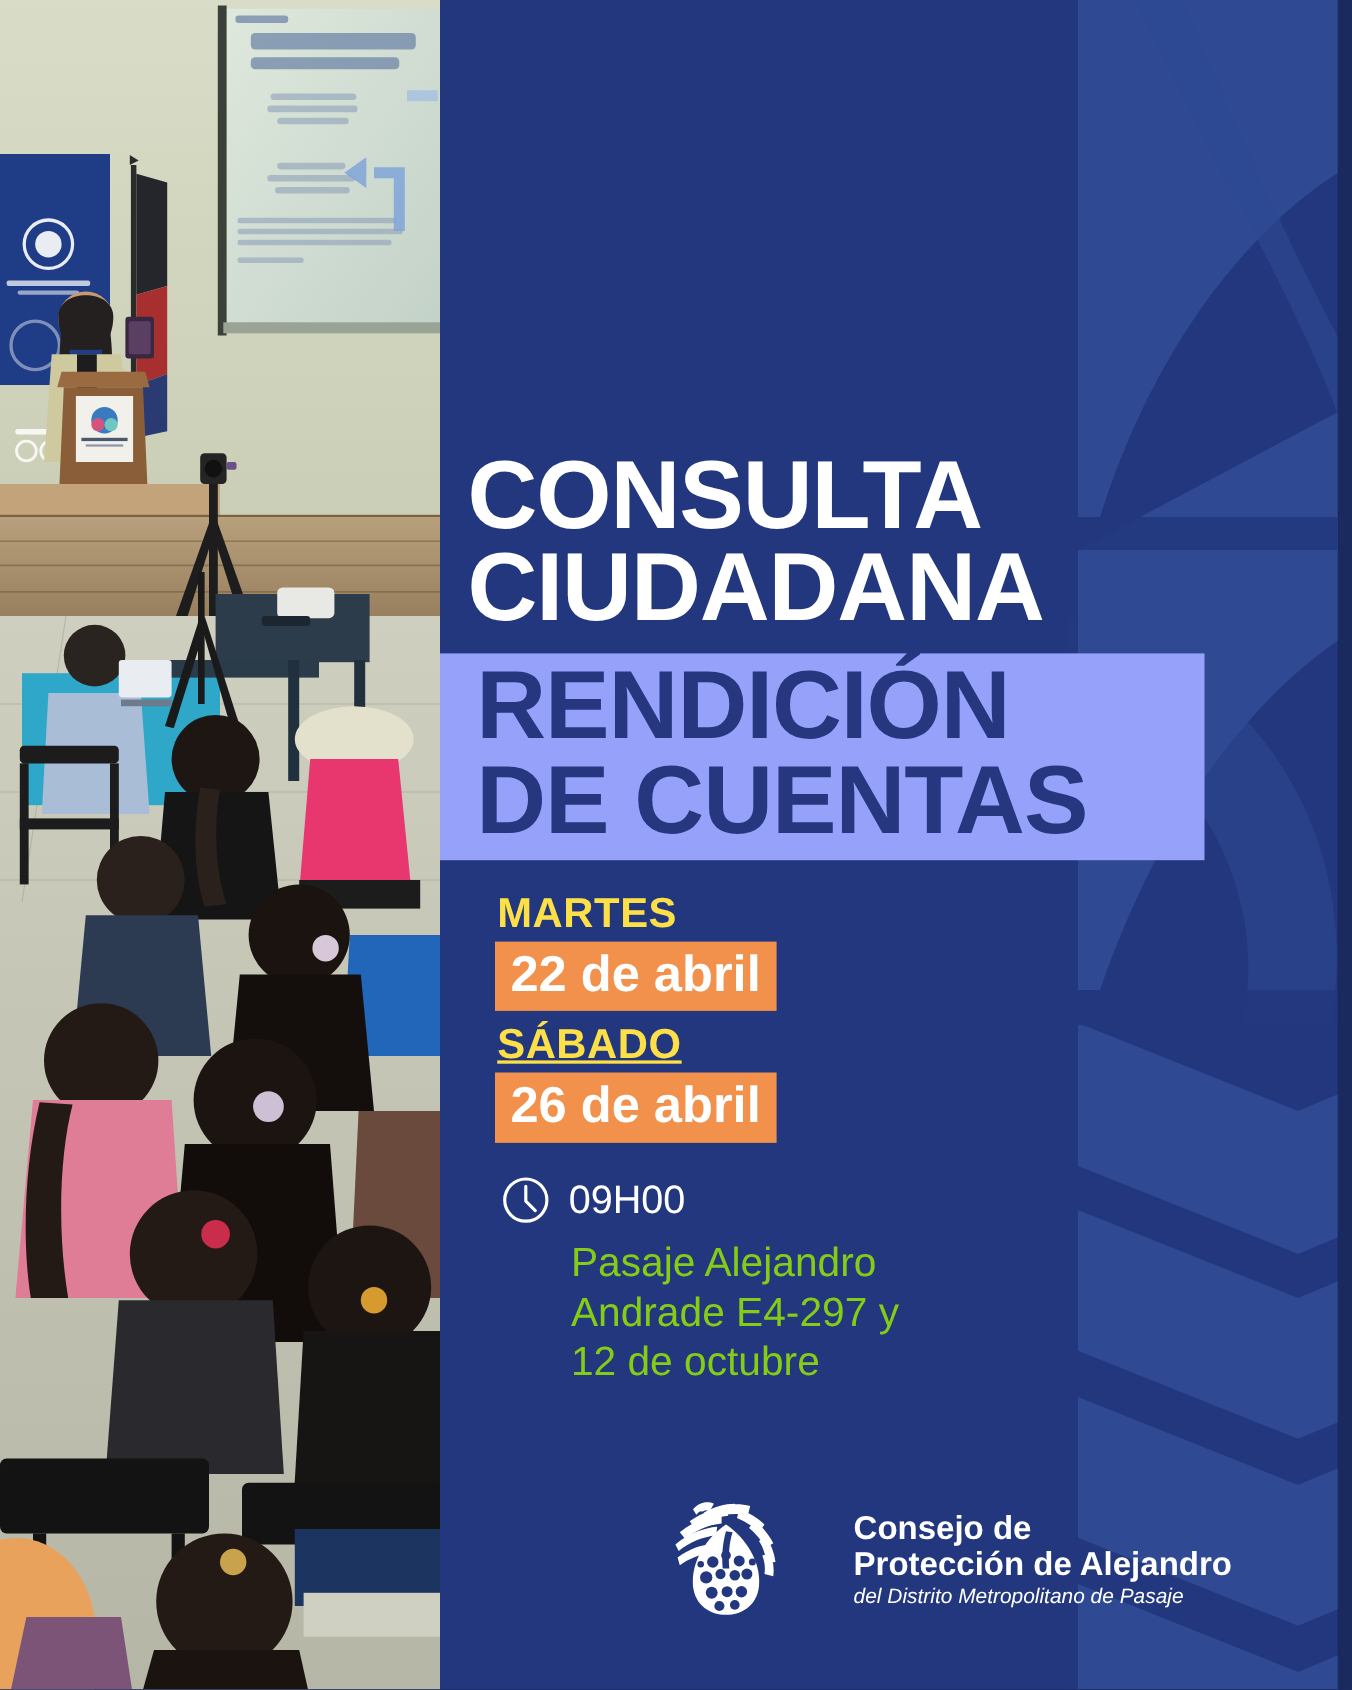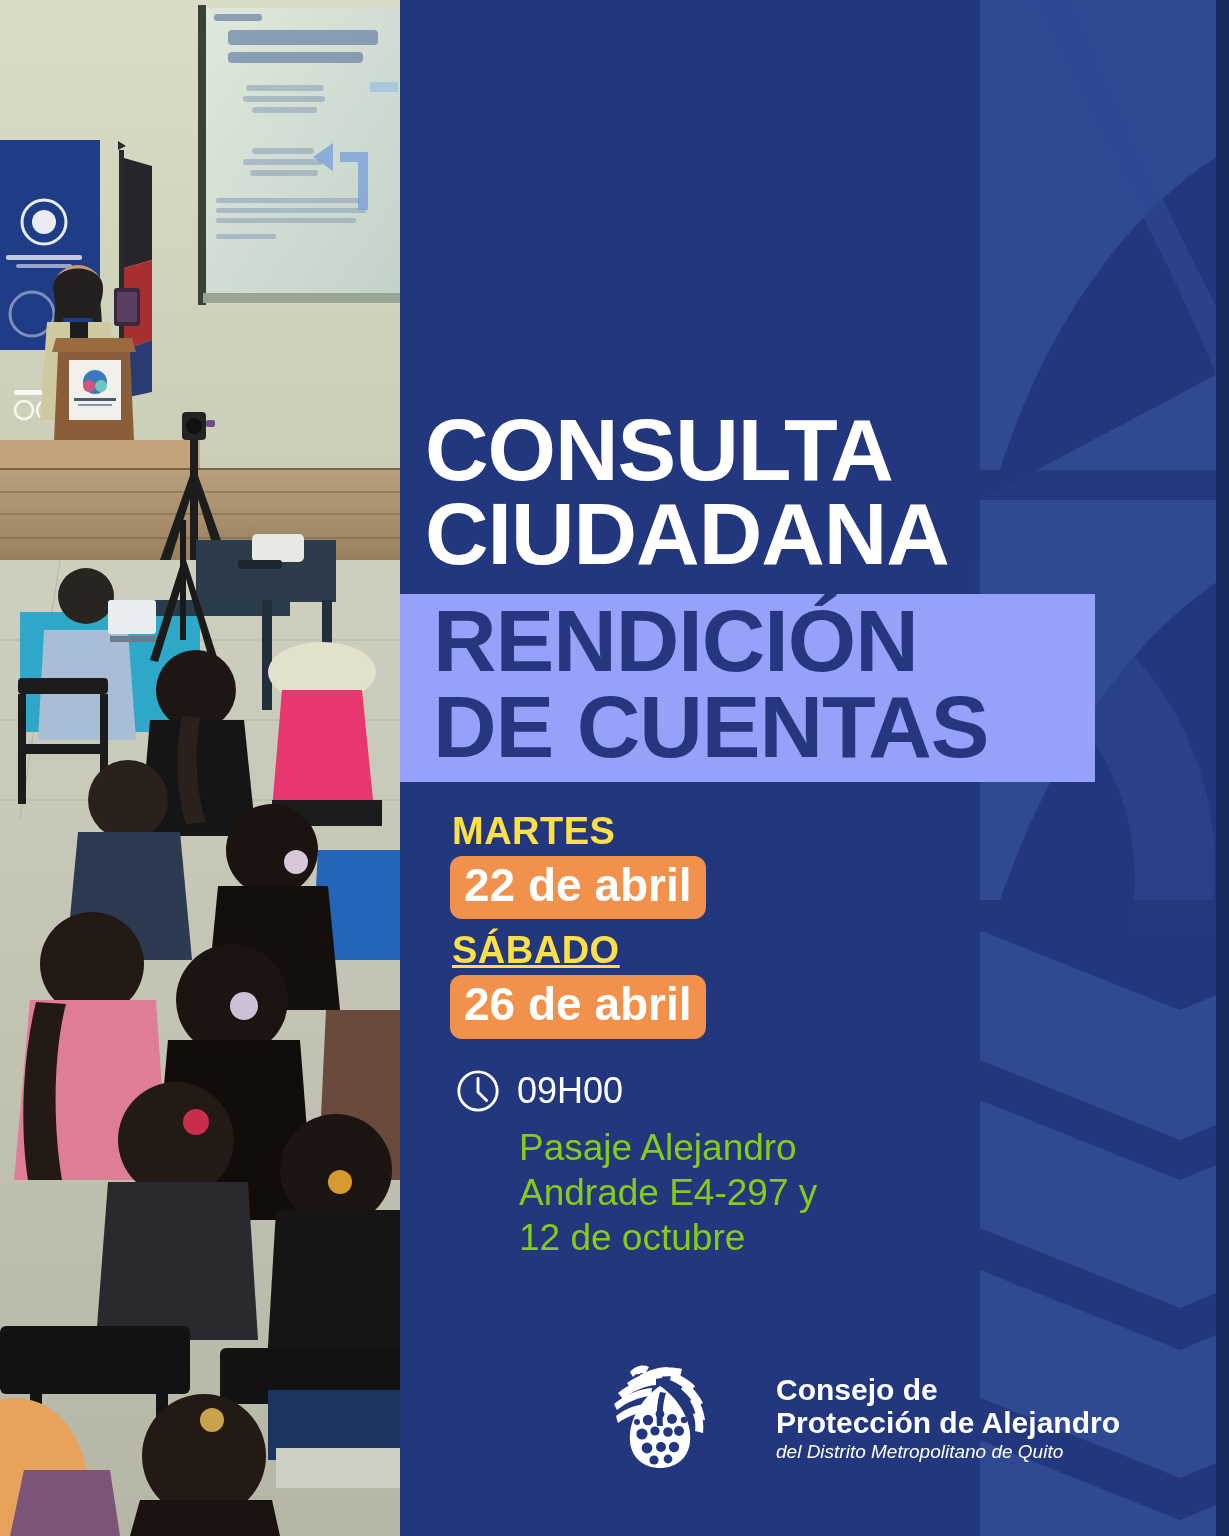--- a/index.html
+++ b/index.html
@@ -60,21 +60,20 @@
   .dates{position:absolute;left:450px;top:812px;width:600px;}
   .day{
     color:#fde047;font-weight:bold;font-size:38px;letter-spacing:0.5px;
     text-transform:uppercase;line-height:1.05;margin:0 0 4px 2px;
   }
   .day2{margin-top:12px;text-decoration:underline;}
   .datebadge{
     display:inline-block;background:#F2914C;color:#ffffff;
     font-weight:bold;font-size:46px;line-height:1.12;
     padding:4px 14px 8px 14px;
-    border-radius:12px;
   }
 
   
   .timerow{
     position:absolute;left:455px;top:1068px;
     display:flex;align-items:center;gap:16px;
   }
   .clock-icon{width:46px;height:46px;display:block;}
   .timetext{color:#ffffff;font-weight:normal;font-size:36px;line-height:1;}
   .address{
@@ -418,17 +417,17 @@
           <circle cx="50" cy="98" r="4.6"></circle>
           <circle cx="64" cy="97" r="4.4"></circle>
           <circle cx="33" cy="60" r="3"></circle>
           <circle cx="80" cy="58" r="3.2"></circle>
         </g>
       </svg>
     </span>
     <span class="logo-text">
       <div class="logo-l1">Consejo de</div>
       <div class="logo-l2">Protección de Alejandro</div>
-      <div class="logo-l3">del Distrito Metropolitano de Quito</div>
+      <div class="logo-l3">del Distrito Metropolitano de Pasaje</div>
     </span>
   </div>
 
 </div>
 
 </body></html>

